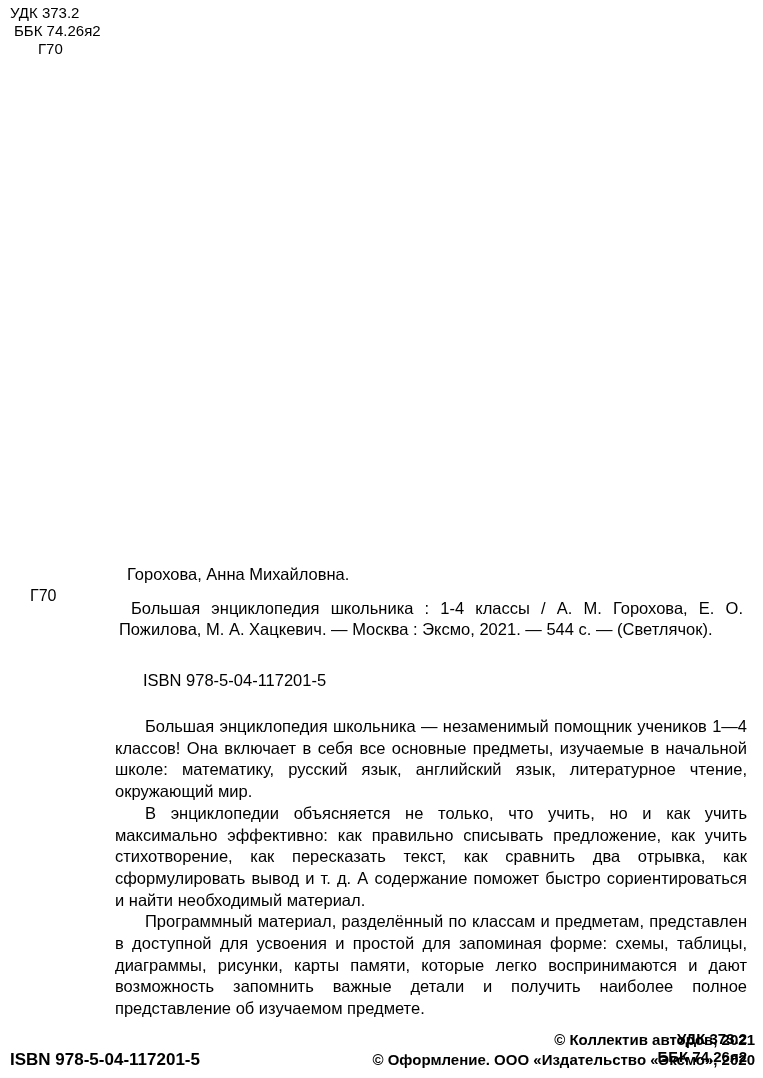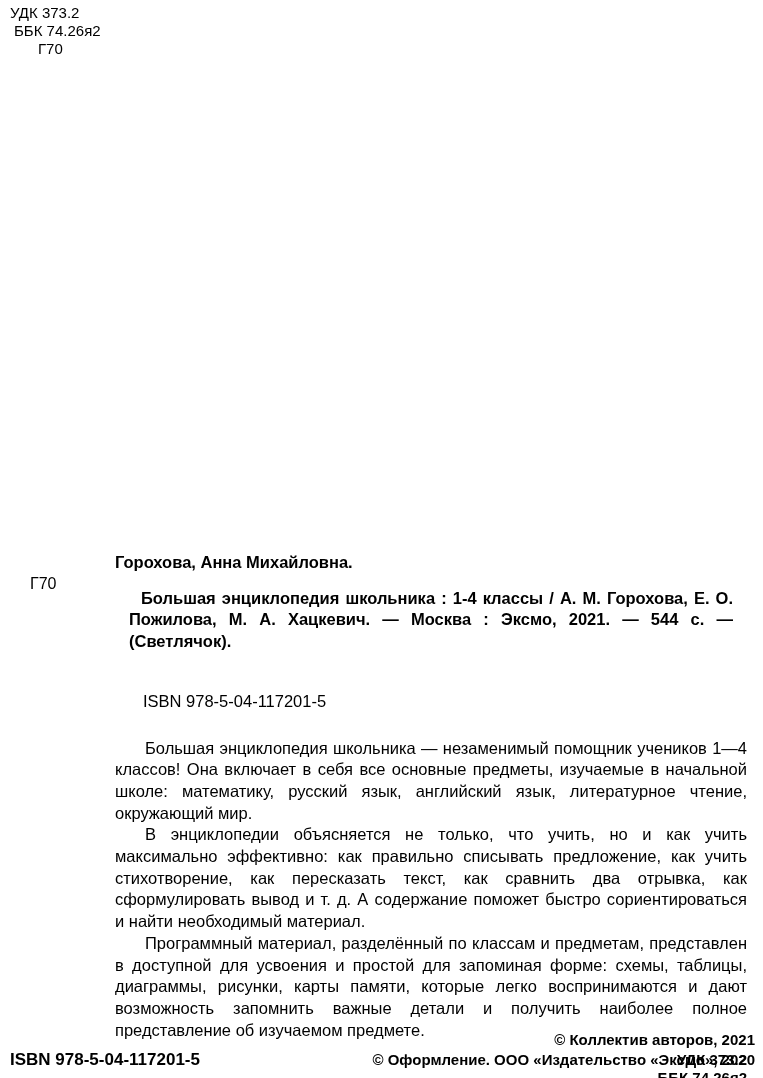--- a/index.html
+++ b/index.html
@@ -30,34 +30,33 @@
     top: 552px;
     left: 115px;
     width: 632px;
   }
   .entry {
     position: relative;
     font-size: 16.5px;
     line-height: 21.5px;
   }
   .entry-author {
-    font-weight: bold;
-    margin: 0;
+    font-weight: normal;
+    margin: 12px;
   }
   .entry-margin-code {
     position: absolute;
     left: -85px;
     top: 21px;
     font-size: 16px;
   }
   .entry-bib {
-    margin: 14px;
+    margin: 4px;
     text-indent: 12px;
     text-align: justify;
-    font-weight: bold;
   }
   .entry-isbn {
     margin: 0;
     padding-top: 25px;
     padding-left: 28px;
   }
   .annotation {
     margin-top: 25px;
     font-size: 16.5px;
     line-height: 21.7px;

